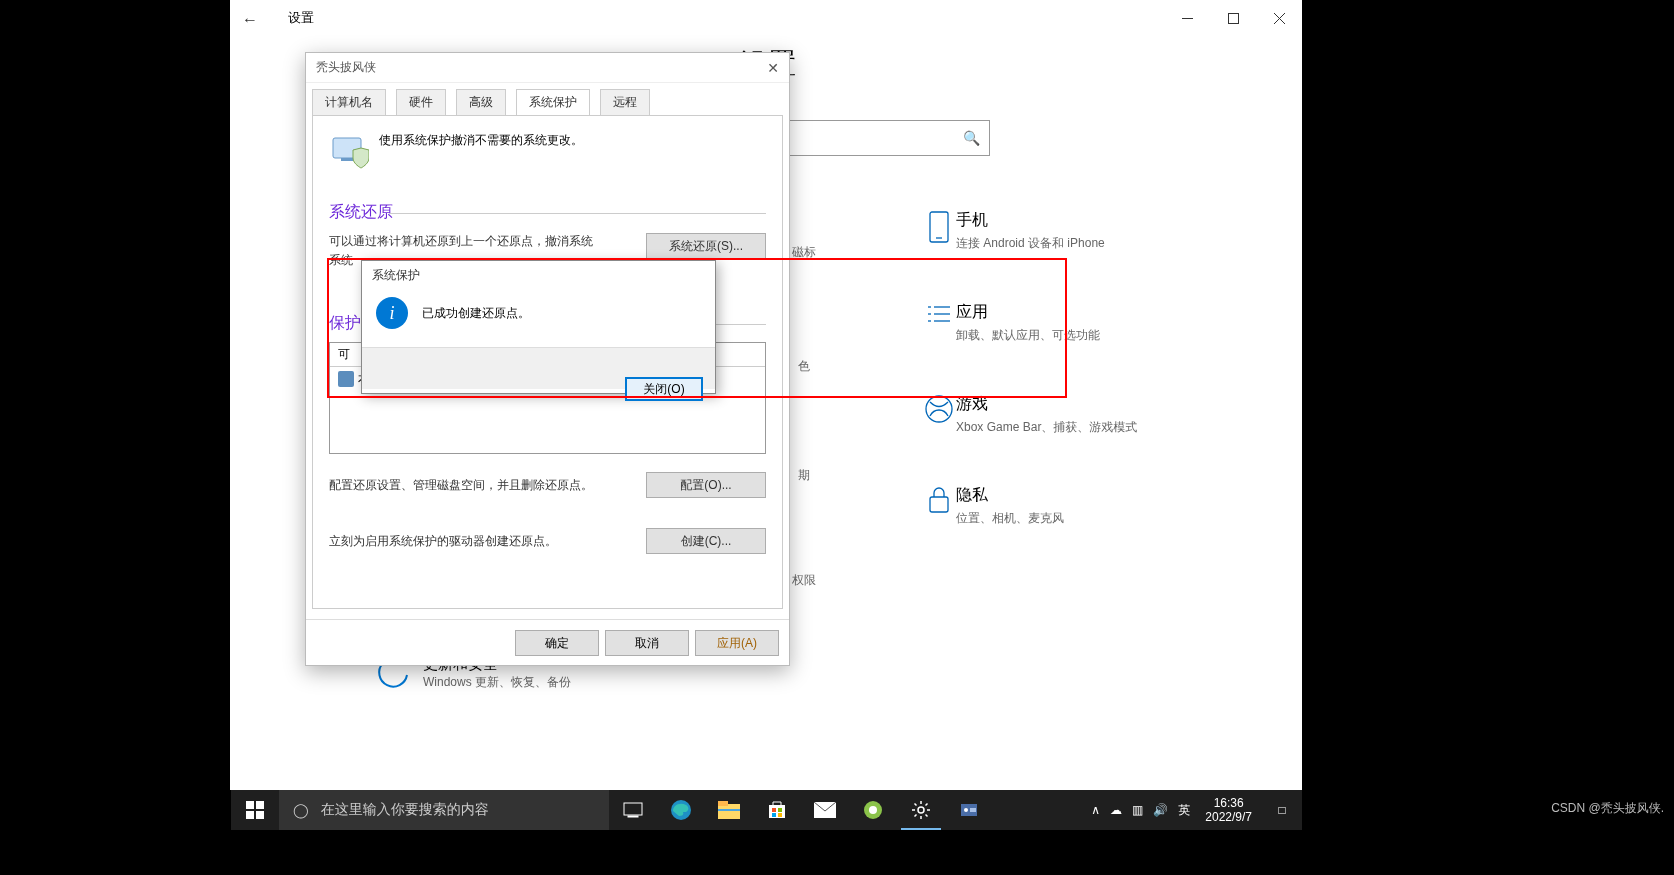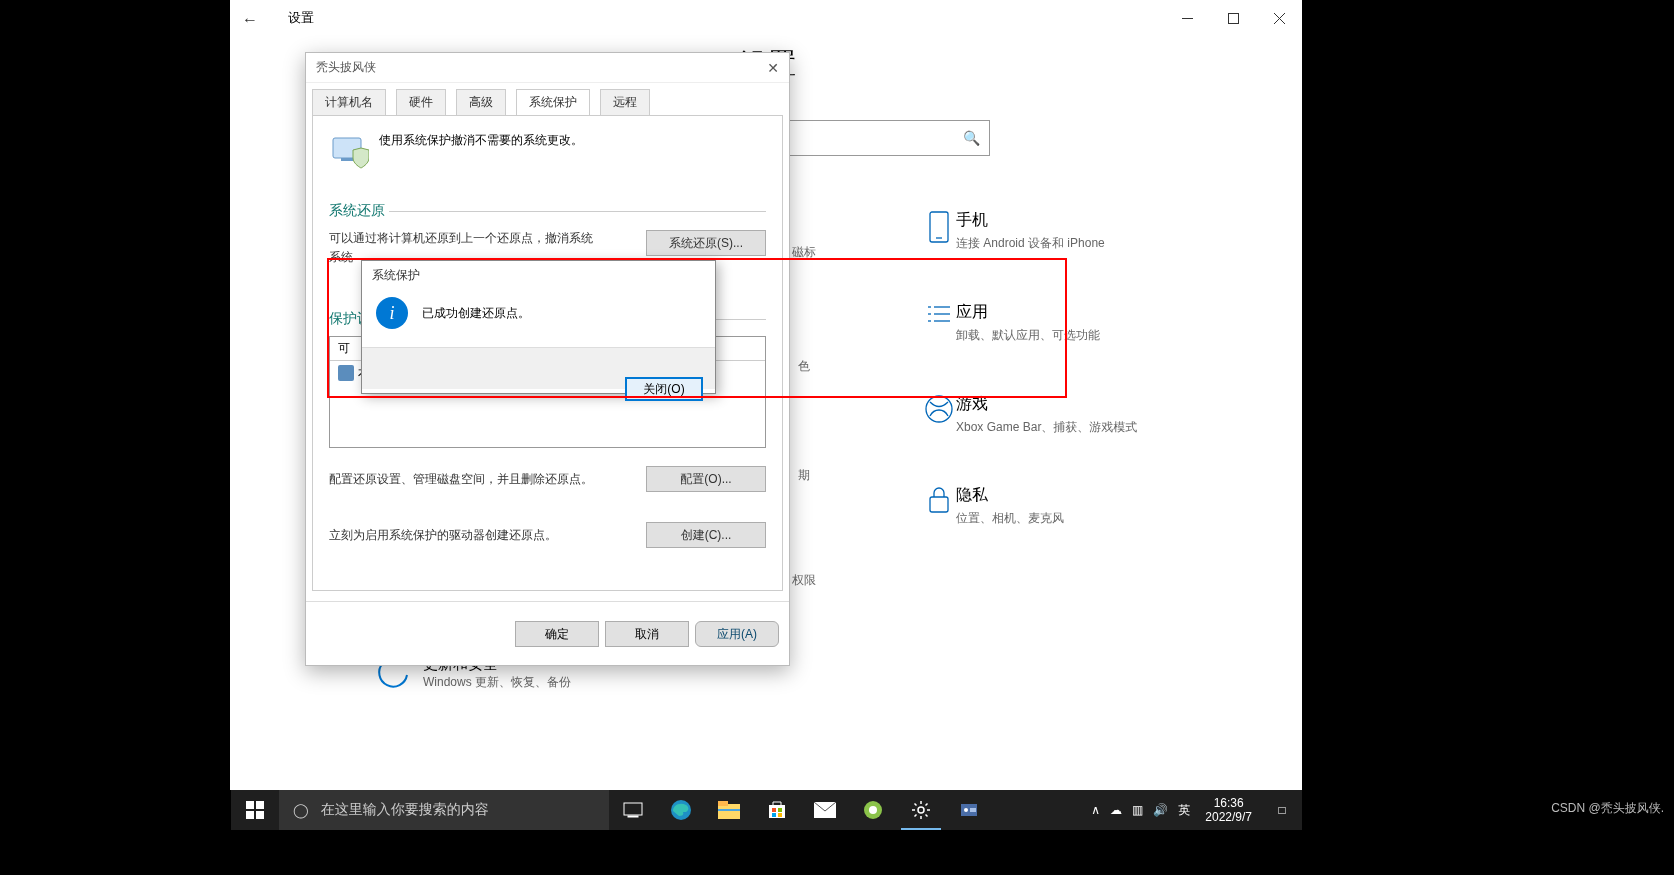--- a/index.html
+++ b/index.html
@@ -37,32 +37,32 @@
   .sp-dialog{ position:absolute; left:75px; top:52px; width:485px; height:614px; background:#fff; box-shadow:0 6px 20px rgba(0,0,0,.3); border:1px solid #bbb; display:flex; flex-direction:column;}
   .sp-title { height:30px; display:flex; align-items:center; padding:0 10px; font-size:12px; color:#555; border-bottom:1px solid #eee;}
   .sp-close { margin-left:auto; font-size:14px; color:#555; cursor:pointer;}
   .sp-tabs{ display:flex; position:relative; padding:6px 6px 0 6px;}
   .sp-tab{ padding:4px 12px; font-size:12px; color:#333; background:#f0f0f0; border:1px solid #ccc; border-bottom:none; margin-right:10px; cursor:pointer;}
   .sp-tab.active{ background:#fff; position:relative; z-index:2;}
   .sp-tab-content{ border:1px solid #ccc; margin:0 6px 10px 6px; flex:1; position:relative; background:#fff; padding:16px;}
   .sp-desc-row { display:flex; align-items:flex-start; margin-bottom:30px;}
   .sp-desc-row .mon-icon{ width:40px; height:40px; margin-right:10px; display:flex; align-items:center; justify-content:center;}
   .sp-desc { font-size:12px;}
-  .section-label{ font-size:14px; color:#0f766e; margin-bottom:8px; position:relative;}
+  .section-label{ font-size:16px; color:#6d28d9; margin-bottom:8px; position:relative;}
   .section-label:after{content:""; position:absolute; height:1px; background:#ccc; left:60px; right:0; top:50%;}
   .sp-row{ display:flex; font-size:12px; color:#333; align-items:center;}
   .sp-btn { width:120px; height:26px; background:#e1e1e1; border:1px solid #adadad; font-size:12px; text-align:center; line-height:24px; margin-left:auto; cursor:pointer;}
   .drive-list{ border:1px solid #999; height:112px; margin-top:6px; position:relative;}
   .drive-list .hdr{display:flex; border-bottom:1px solid #ccc; background:#fff;}
   .drive-list .hdr div{font-size:12px; padding:3px 8px; border-right:1px solid #ddd;}
   .drive-list .row{display:flex; font-size:12px; padding:4px 8px;}
   .drive-list .row .di{width:16px; height:16px; background:#5b8dbd; border-radius:2px; margin-right:4px;}
-  .sp-bottom{ height:64px; border-top:1px solid #ddd; display:flex; align-items:center; justify-content:flex-end; padding:0 10px; gap:6px;}
+  .sp-bottom{ height:46px; border-top:1px solid #ddd; display:flex; align-items:center; justify-content:flex-end; padding:0 10px; gap:6px;}
   .sp-bottom .sp-btn{ width:84px; margin-left:0;}
-  .sp-bottom .sp-btn.disabled{color:#0c4a6e;border-radius:6px;}
+  .sp-bottom .sp-btn.disabled{color:#a16207;}
 
   
   .msg-dialog{ position:absolute; left:131px; top:260px; width:355px; height:134px; background:#fff; border:1px solid #888; box-shadow:3px 3px 12px rgba(0,0,0,.3); z-index:10;}
   .msg-dialog .mt{height:28px; font-size:12px; padding:6px 10px; color:#333;}
   .msg-dialog .body{display:flex; align-items:center; padding:8px 14px 18px 14px;}
   .msg-dialog .info-icon{ width:32px; height:32px; border-radius:50%; background:#0078d4; color:#fff; display:flex; align-items:center; justify-content:center; font-size:18px; font-style:italic; font-family:Georgia; margin-right:14px;}
   .msg-dialog .txt{font-size:12px;}
   .msg-dialog .foot{ background:#f0f0f0; height:42px; border-top:1px solid #ddd; display:flex; align-items:center; justify-content:flex-end; padding:0 12px;}
   .msg-dialog .cb{ width:78px; height:24px; border:2px solid #0078d4; background:#e5f1fb; font-size:12px; text-align:center; line-height:20px; cursor:pointer;margin-top:40px;}
 

